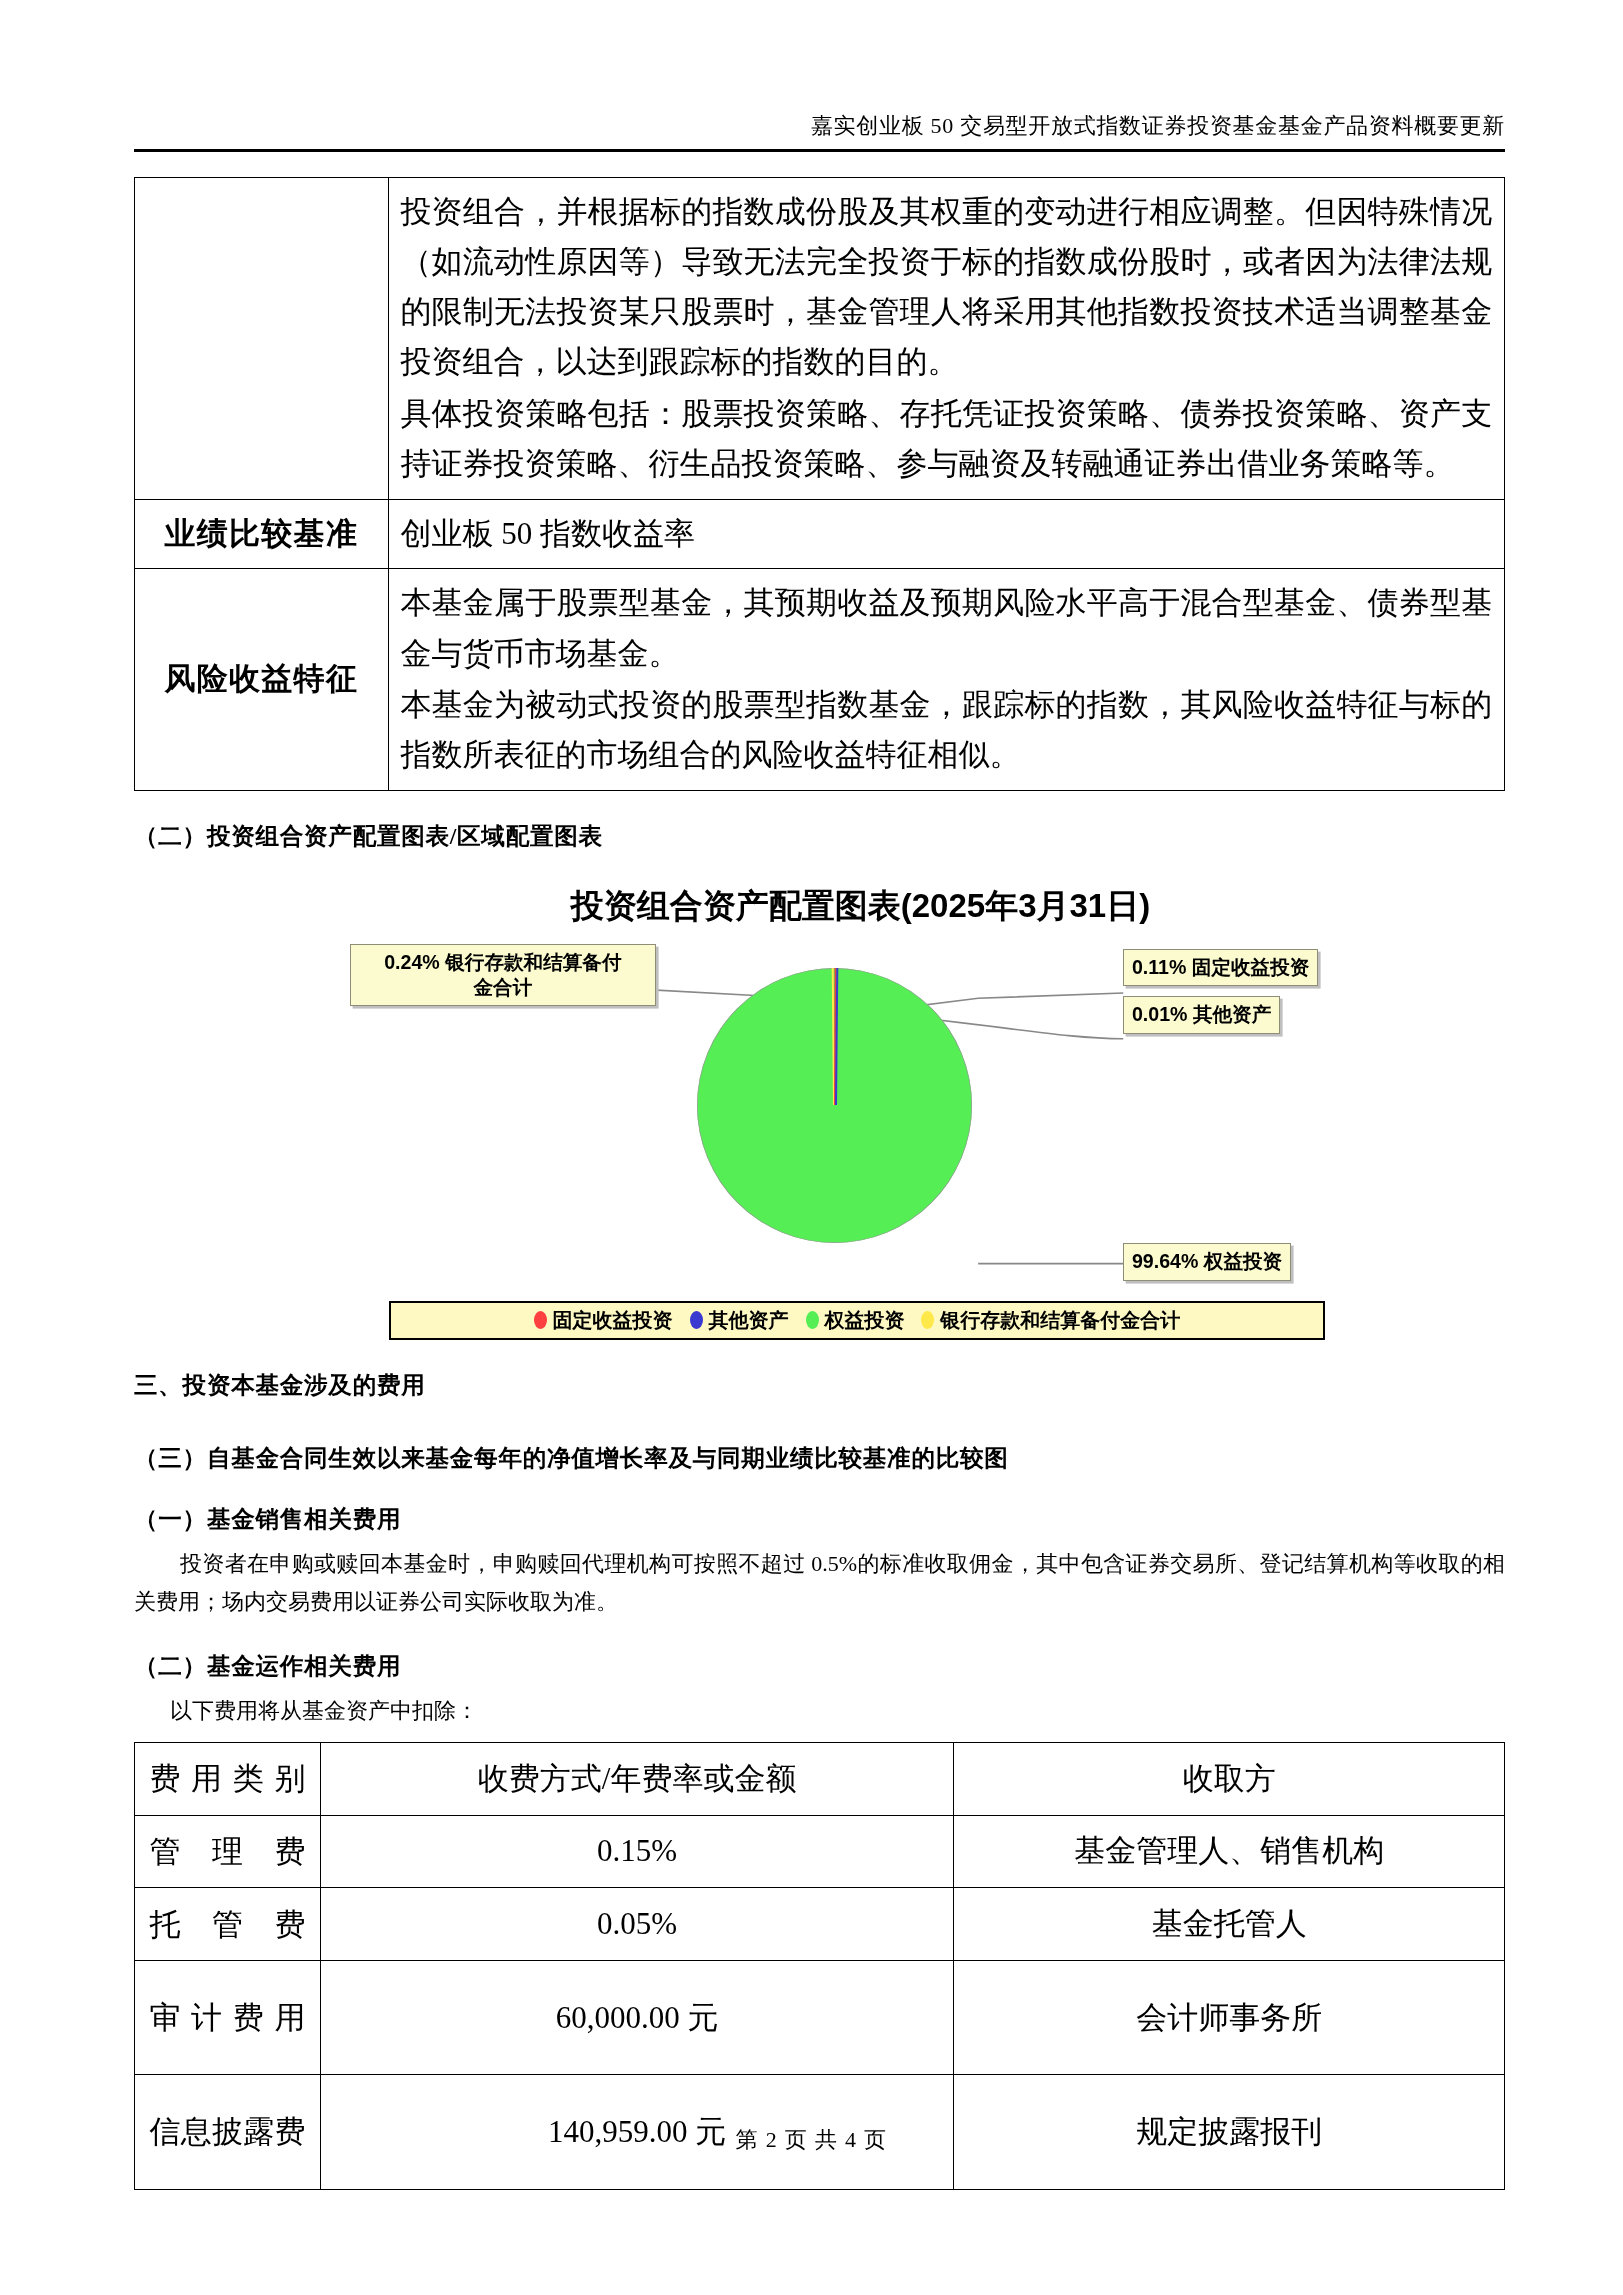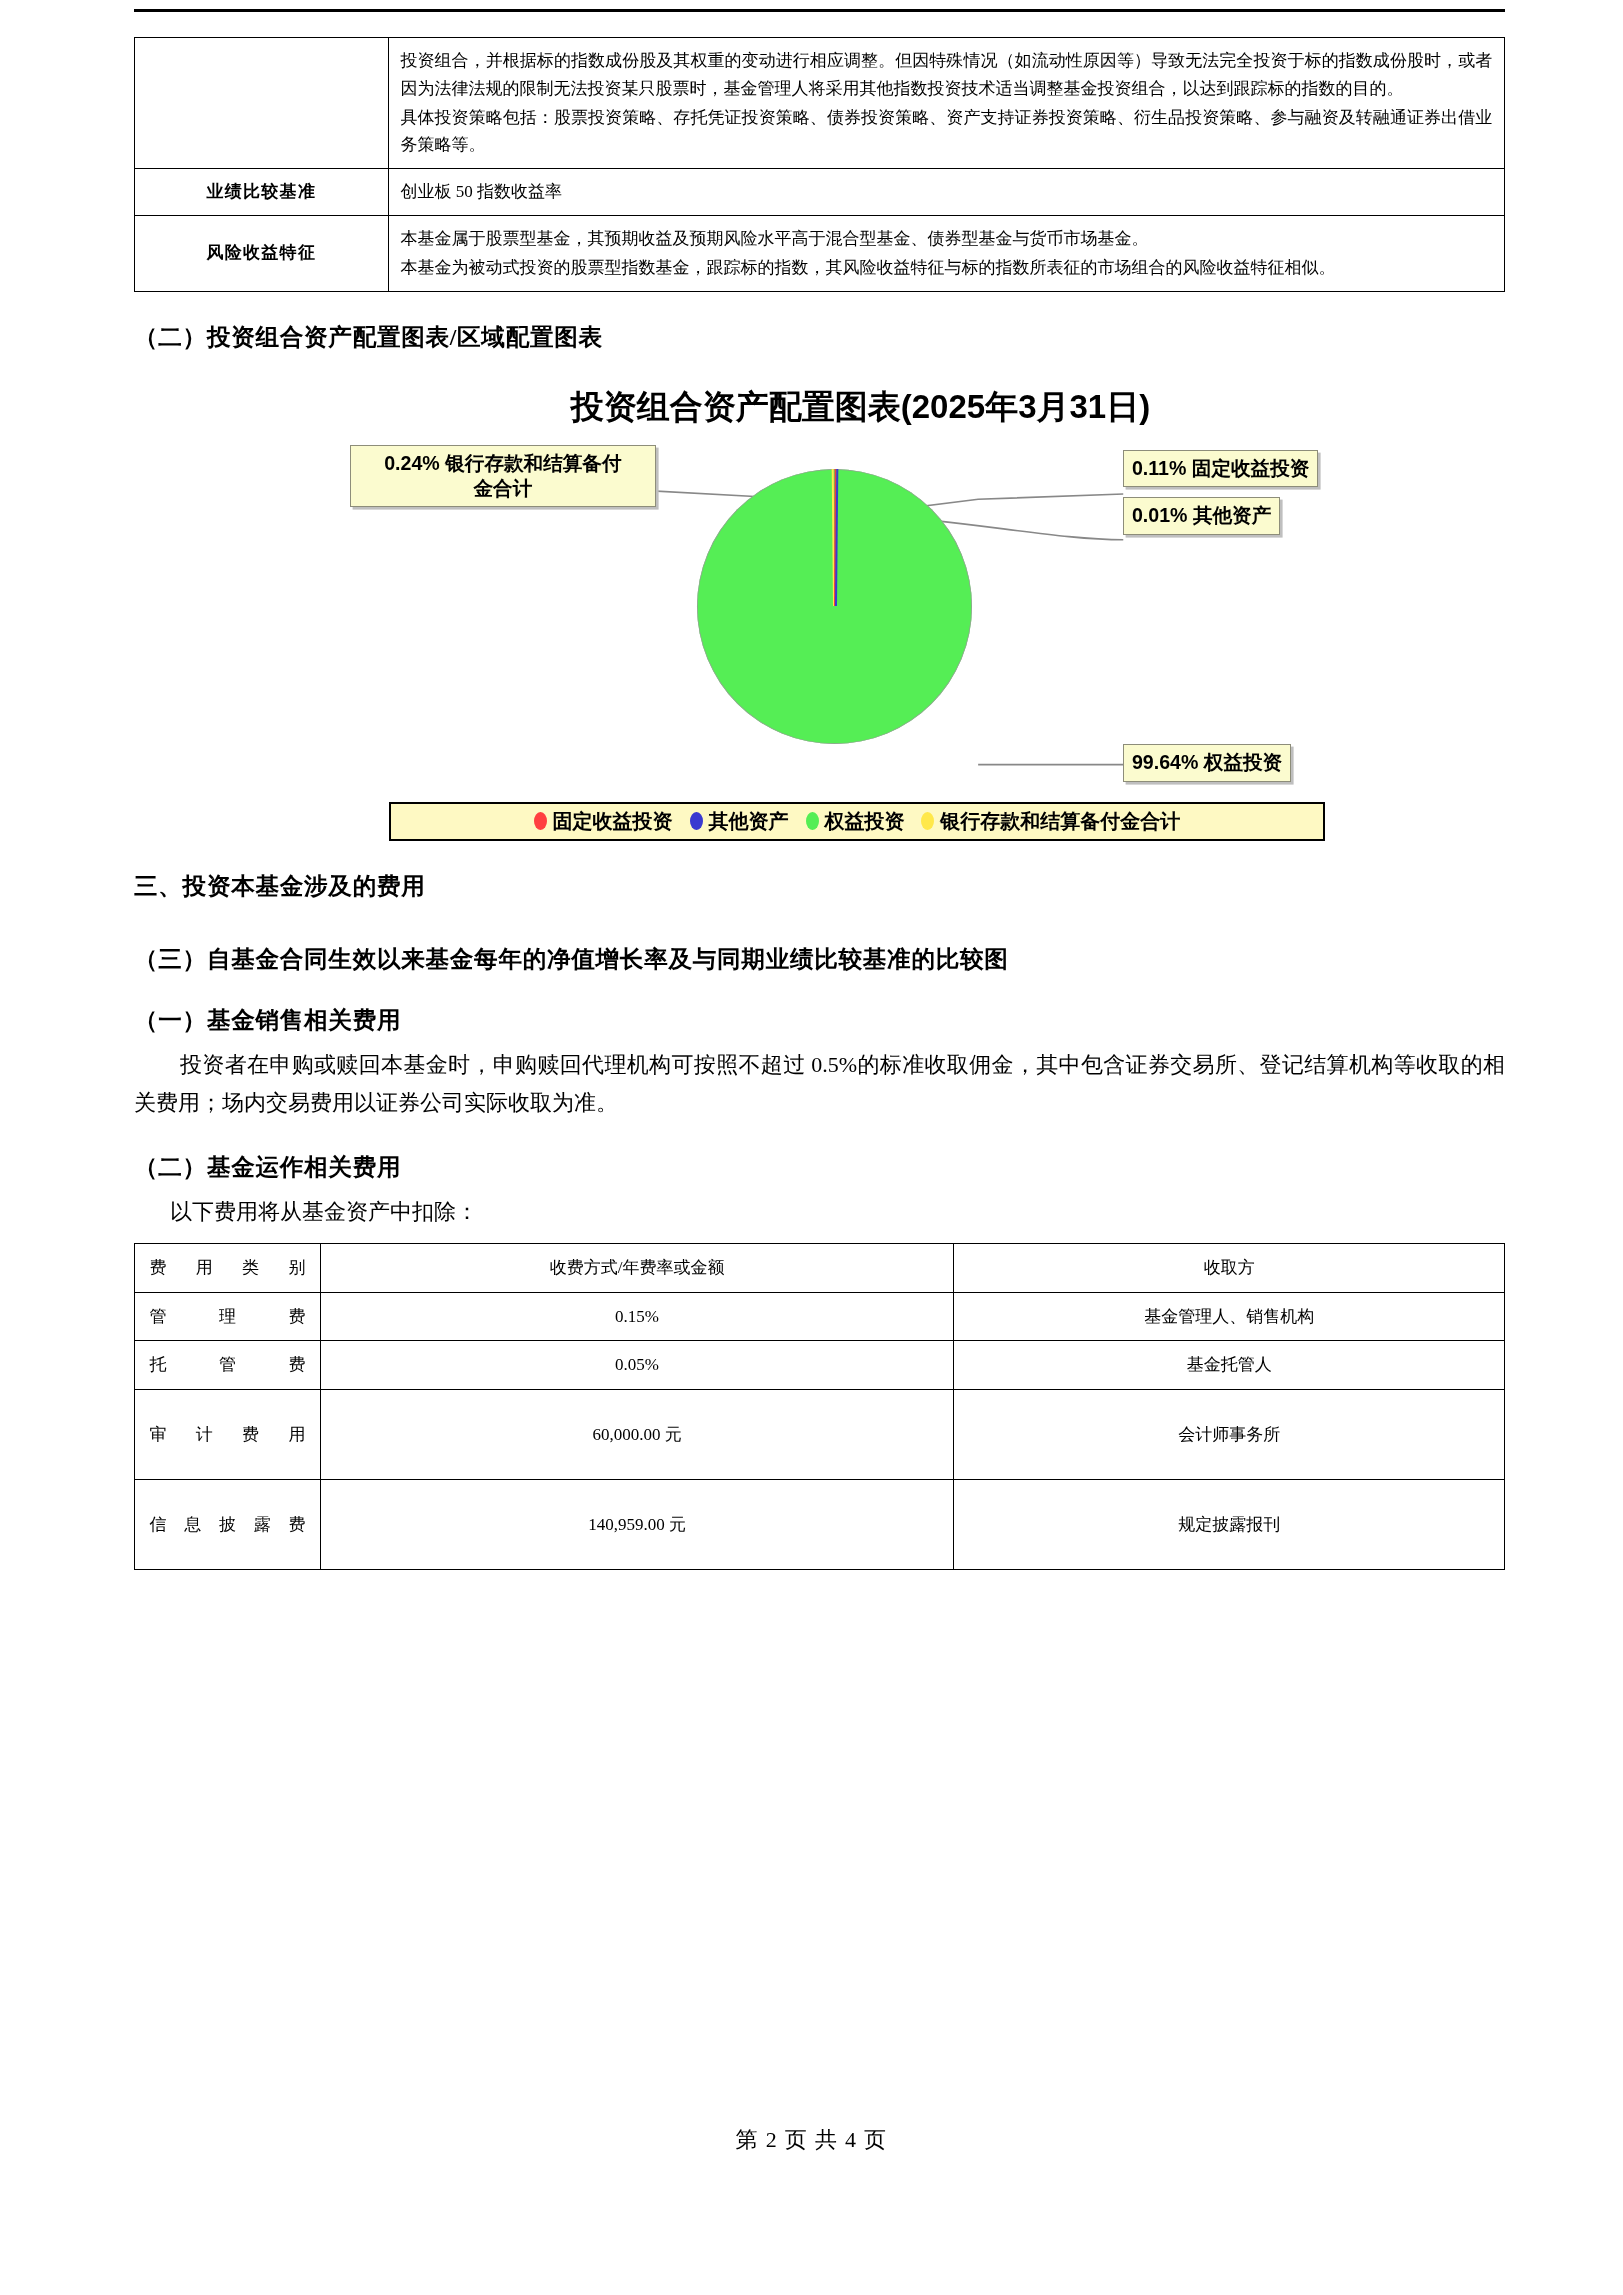--- a/index.html
+++ b/index.html
@@ -43,21 +43,21 @@
   
   table.doc-table {
     border-collapse: collapse;
     width: 100%;
     table-layout: fixed;
   }
   table.doc-table td {
     border: 1.3px solid #000;
     vertical-align: middle;
     padding: 9.2px 11.8px;
-    font-size: 17px;
+    font-size: 31px;
     line-height: 1.62;
   }
   .t1 { margin-top: 25px; }
   .t1 .lbl {
     width: 229px;
     text-align: center;
     font-weight: bold;
     letter-spacing: 1.3px;
   }
   .t1 .body { text-align: justify; }
@@ -199,20 +199,23 @@
     font-size: 22px;
     letter-spacing: 1.3px;
   }
 </style>
 </head>
 <body>
 
 <div class="page">
   <div class="content">
 
+    <div class="header">
+      <span>嘉实创业板 50 交易型开放式指数证券投资基金基金产品资料概要更新</span>
+    </div>
     <div class="header-rule"></div>
 
     <table class="doc-table t1">
       <tbody>
         <tr>
           <td class="lbl"></td>
           <td class="body">
             <p>投资组合，并根据标的指数成份股及其权重的变动进行相应调整。但因特殊情况（如流动性原因等）导致无法完全投资于标的指数成份股时，或者因为法律法规的限制无法投资某只股票时，基金管理人将采用其他指数投资技术适当调整基金投资组合，以达到跟踪标的指数的目的。</p>
             <p>具体投资策略包括：股票投资策略、存托凭证投资策略、债券投资策略、资产支持证券投资策略、衍生品投资策略、参与融资及转融通证券出借业务策略等。</p>
           </td>

